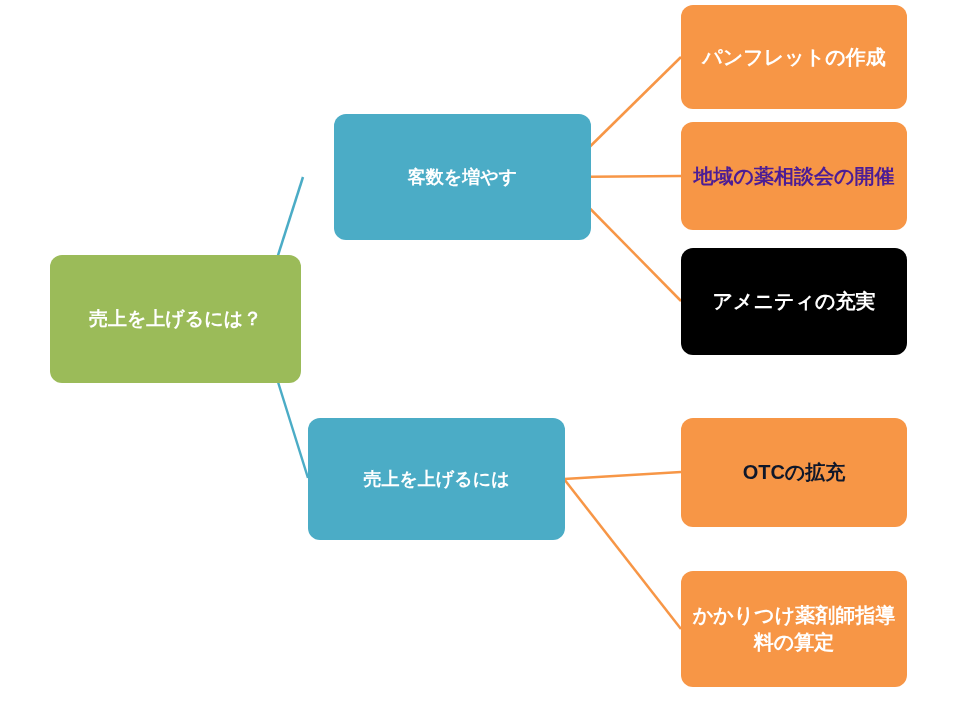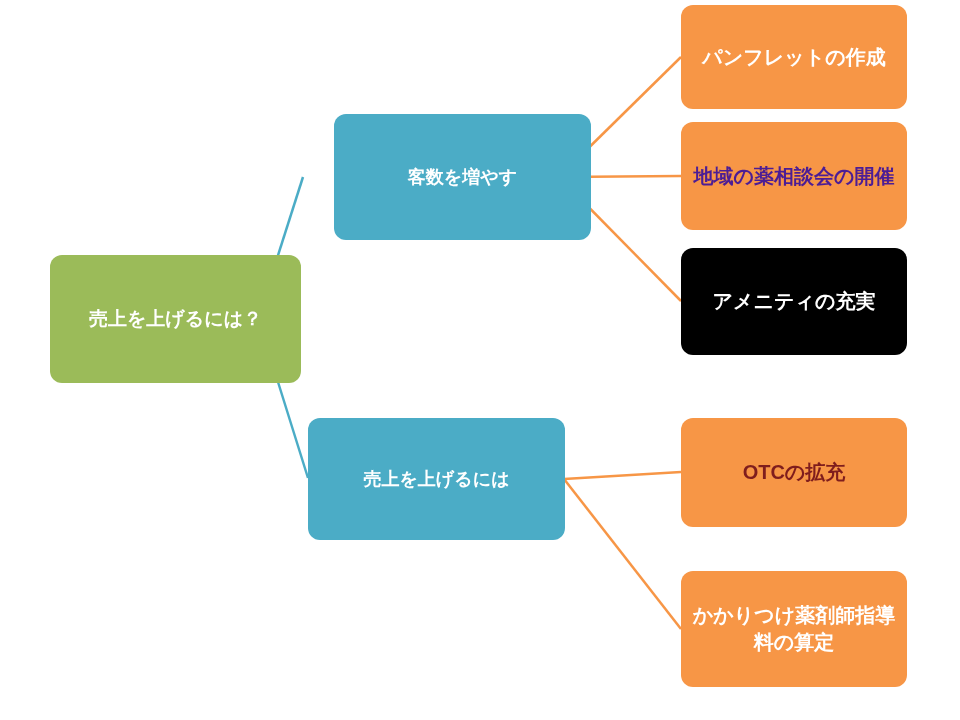--- a/index.html
+++ b/index.html
@@ -81,20 +81,20 @@
 
   <div class="node leaf leaf-2" style="background-color: rgb(247, 150, 70);">
     <span class="label" style="color: #4c1d95;">地域の薬相談会の開催</span>
   </div>
 
   <div class="node leaf leaf-3" style="background-color: #000000;">
     <span class="label" style="color: rgb(255, 255, 255);">アメニティの充実</span>
   </div>
 
   <div class="node leaf leaf-4" style="background-color: rgb(247, 150, 70);">
-    <span class="label" style="color: #7f1d1d;">OTCの拡充</span>
+    <span class="label" style="color: #0f172a;">OTCの拡充</span>
   </div>
 
   <div class="node leaf leaf-5" style="background-color: rgb(247, 150, 70);">
     <span class="label" style="color: rgb(255, 255, 255);">かかりつけ薬剤師指導料の算定</span>
   </div>
 
 </div>
 
 </body></html>

